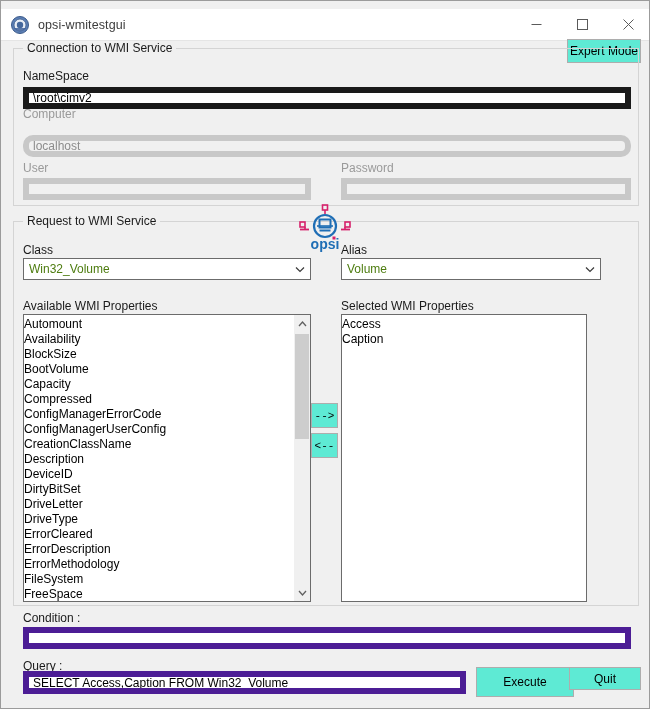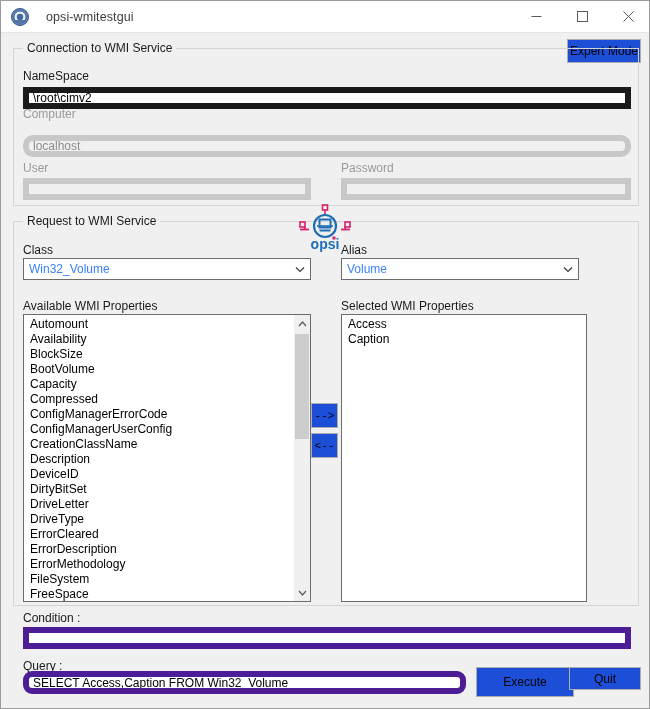--- a/index.html
+++ b/index.html
@@ -18,28 +18,27 @@
     background: #f0f0f0;
     box-sizing: border-box;
     border: 1px solid #9b9b9b;
     font-size: 12px;
     color: #000000;
   }
 
   
   .titlebar {
     position: absolute;
-    left: 0; top: 0;
+    left: 0; top: 8px;
     width: 650px;
     height: 31px;
     background: #ffffff;
     border-bottom: 1px solid #e5e5e5;
     display: flex;
     align-items: center;
-    gap: 8px;
   }
   .titlebar-icon {
     width: 20px;
     height: 20px;
     margin-left: 9px;
     margin-right: 8px;
     flex: 0 0 auto;
   }
   .titlebar-title {
     font-size: 12.5px;
@@ -105,21 +104,21 @@
   .tinput.disabled {
     background: #f0f0f0;
     border-color: #c8c8c8;
     color: #8c8c8c;
   }
 
   
   .btn {
     position: absolute;
     box-sizing: border-box;
-    background: #1d4ed8;
+    background: #5eead4;
     border: 1px solid #adadad;
     font-family: "Liberation Sans", sans-serif;
     font-size: 12px;
     color: #000000;
     display: flex;
     align-items: center;
     justify-content: center;
     cursor: default;
     white-space: nowrap;
   }
@@ -131,21 +130,21 @@
     box-sizing: border-box;
     background: #ffffff;
     border: 1px solid #6b6b6b;
     display: flex;
     align-items: center;
   }
   .combo .combo-text {
     flex: 1 1 auto;
     padding-left: 5px;
     font-size: 12px;
-    color: #3b82f6;
+    color: #4d7c0f;
     white-space: nowrap;
     overflow: hidden;
   }
   .combo .combo-arrow {
     flex: 0 0 auto;
     width: 20px;
     height: 100%;
     display: flex;
     align-items: center;
     justify-content: center;
@@ -161,21 +160,20 @@
     overflow: hidden;
   }
   .listbox .items {
     position: absolute;
     left: 0; top: 2px;
     right: 0;
   }
   .listbox .li {
     height: 15px;
     line-height: 15px;
-    padding-left: 6px;
     font-size: 12px;
     color: #000000;
     white-space: nowrap;
     overflow: hidden;
   }
 
   
   .vscroll {
     position: absolute;
     top: 0; right: 0;
@@ -298,21 +296,21 @@
   <div class="combo" style="left:22px; top:257px; width:288px; height:22px;">
     <span class="combo-text">Win32_Volume</span>
     <span class="combo-arrow">
       <svg width="10" height="7" viewBox="0 0 10 7">
           <polyline points="1,1.5 5,5.5 9,1.5" fill="none" stroke="#3a3a3a" stroke-width="1.2"></polyline>
         </svg>
     </span>
   </div>
 
   <div class="lbl" style="left:340px; top:242px;">Alias</div>
-  <div class="combo" style="left:340px; top:257px; width:238px; height:22px;">
+  <div class="combo" style="left:340px; top:257px; width:260px; height:22px;">
     <span class="combo-text">Volume</span>
     <span class="combo-arrow">
       <svg width="10" height="7" viewBox="0 0 10 7">
           <polyline points="1,1.5 5,5.5 9,1.5" fill="none" stroke="#3a3a3a" stroke-width="1.2"></polyline>
         </svg>
     </span>
   </div>
 
   <div class="lbl" style="left:22px; top:298px;">Available WMI Properties</div>
   <div class="listbox" style="left:22px; top:313px; width:288px; height:288px;">
@@ -360,17 +358,17 @@
     <div class="items">
         <div class="li">Access</div>
         <div class="li">Caption</div>
       </div>
   </div>
 
   <div class="lbl" style="left:22px; top:610px;">Condition :</div>
   <input class="tinput" type="text" style="left: 22px; top: 626px; width: 608px; height: 22px;" value="">
 
   <div class="lbl" style="left:22px; top:658px;">Query :</div>
-  <input class="tinput" type="text" style="left: 22px; top: 670px; width: 443px; height: 23px; border-radius: 9px;" value="SELECT Access,Caption FROM Win32_Volume">
+  <input class="tinput" type="text" style="left: 22px; top: 670px; width: 443px; height: 23px;" value="SELECT Access,Caption FROM Win32_Volume">
   <div class="btn" style="left:475px; top:666px; width:98px; height:30px;">Execute</div>
   <div class="btn" style="left:568px; top:666px; width:72px; height:23px;">Quit</div>
 
 </div>
 
 </body></html>

